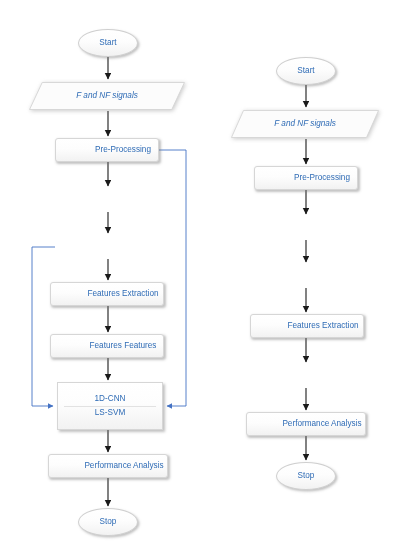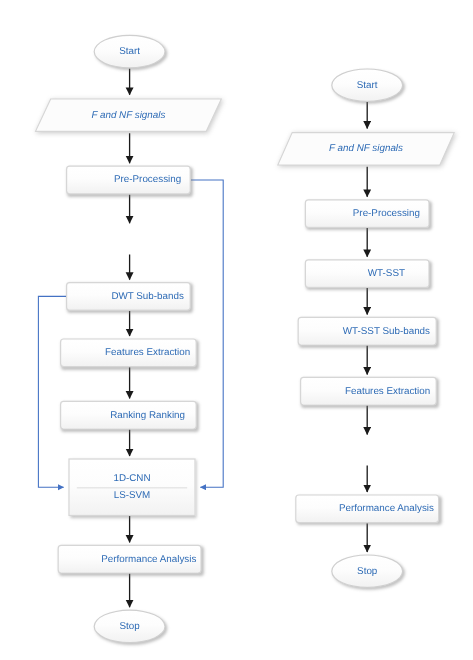--- a/index.html
+++ b/index.html
@@ -129,28 +129,25 @@
     </div>
     <div class="node para" style="left: 28px; top: 57px; width: 158px; height: 30px; filter: drop-shadow(rgba(120, 120, 120, 0.4) 1.5px 1.5px 2px);">
       <svg class="para-shape" viewBox="0 0 200 40" preserveAspectRatio="none">
         <polygon points="18,2 198,2 182,38 2,38" fill="#fcfcfc" stroke="#d6d6d6" stroke-width="1.2"></polygon>
       </svg>
       <span class="para-label">F and NF signals</span>
     </div>
     <div class="node rect" style="left: 55px; top: 114px; width: 104px; height: 24px;">
       <span>Pre-Processing</span>
     </div>
-    <div class="node rect" style="left: 55px; top: 211px; width: 104px; height: 24px;">
-      <span>DWT Sub-bands</span>
-    </div>
     <div class="node rect" style="left: 50px; top: 258px; width: 114px; height: 24px;">
       <span>Features Extraction</span>
     </div>
     <div class="node rect" style="left: 50px; top: 310px; width: 114px; height: 24px;">
-      <span>Ranking Ranking</span>
+      <span>Features Features</span>
     </div>
     <div class="node multi" style="left: 57px; top: 358px; width: 106px; height: 48px;">
       <div>1D-CNN</div>
       <div>LS-SVM</div>
       <div style="position: absolute; left: 6px; right: 6px; top: 50%; height: 1px; background: rgb(226, 226, 226);"></div>
     </div>
     <div class="node rect" style="left: 48px; top: 430px; width: 120px; height: 24px;">
       <span>Performance Analysis</span>
     </div>
     <div class="node oval" style="left: 78px; top: 484px; width: 60px; height: 28px;">
@@ -161,26 +158,20 @@
     </div>
     <div class="node para" style="left: 230px; top: 85px; width: 150px; height: 30px; filter: drop-shadow(rgba(120, 120, 120, 0.4) 1.5px 1.5px 2px);">
       <svg class="para-shape" viewBox="0 0 200 40" preserveAspectRatio="none">
         <polygon points="18,2 198,2 182,38 2,38" fill="#fcfcfc" stroke="#d6d6d6" stroke-width="1.2"></polygon>
       </svg>
       <span class="para-label">F and NF signals</span>
     </div>
     <div class="node rect" style="left: 254px; top: 142px; width: 104px; height: 24px;">
       <span>Pre-Processing</span>
     </div>
-    <div class="node rect" style="left: 254px; top: 192px; width: 104px; height: 24px;">
-      <span>WT-SST</span>
-    </div>
-    <div class="node rect" style="left: 248px; top: 240px; width: 116px; height: 24px;">
-      <span>WT-SST Sub-bands</span>
-    </div>
     <div class="node rect" style="left: 250px; top: 290px; width: 114px; height: 24px;">
       <span>Features Extraction</span>
     </div>
     <div class="node rect" style="left: 246px; top: 388px; width: 120px; height: 24px;">
       <span>Performance Analysis</span>
     </div>
     <div class="node oval" style="left: 276px; top: 438px; width: 60px; height: 28px;">
       <span>Stop</span>
     </div>
     <div class="caption" style="left: 104px; top: 528px;">(a)</div>

